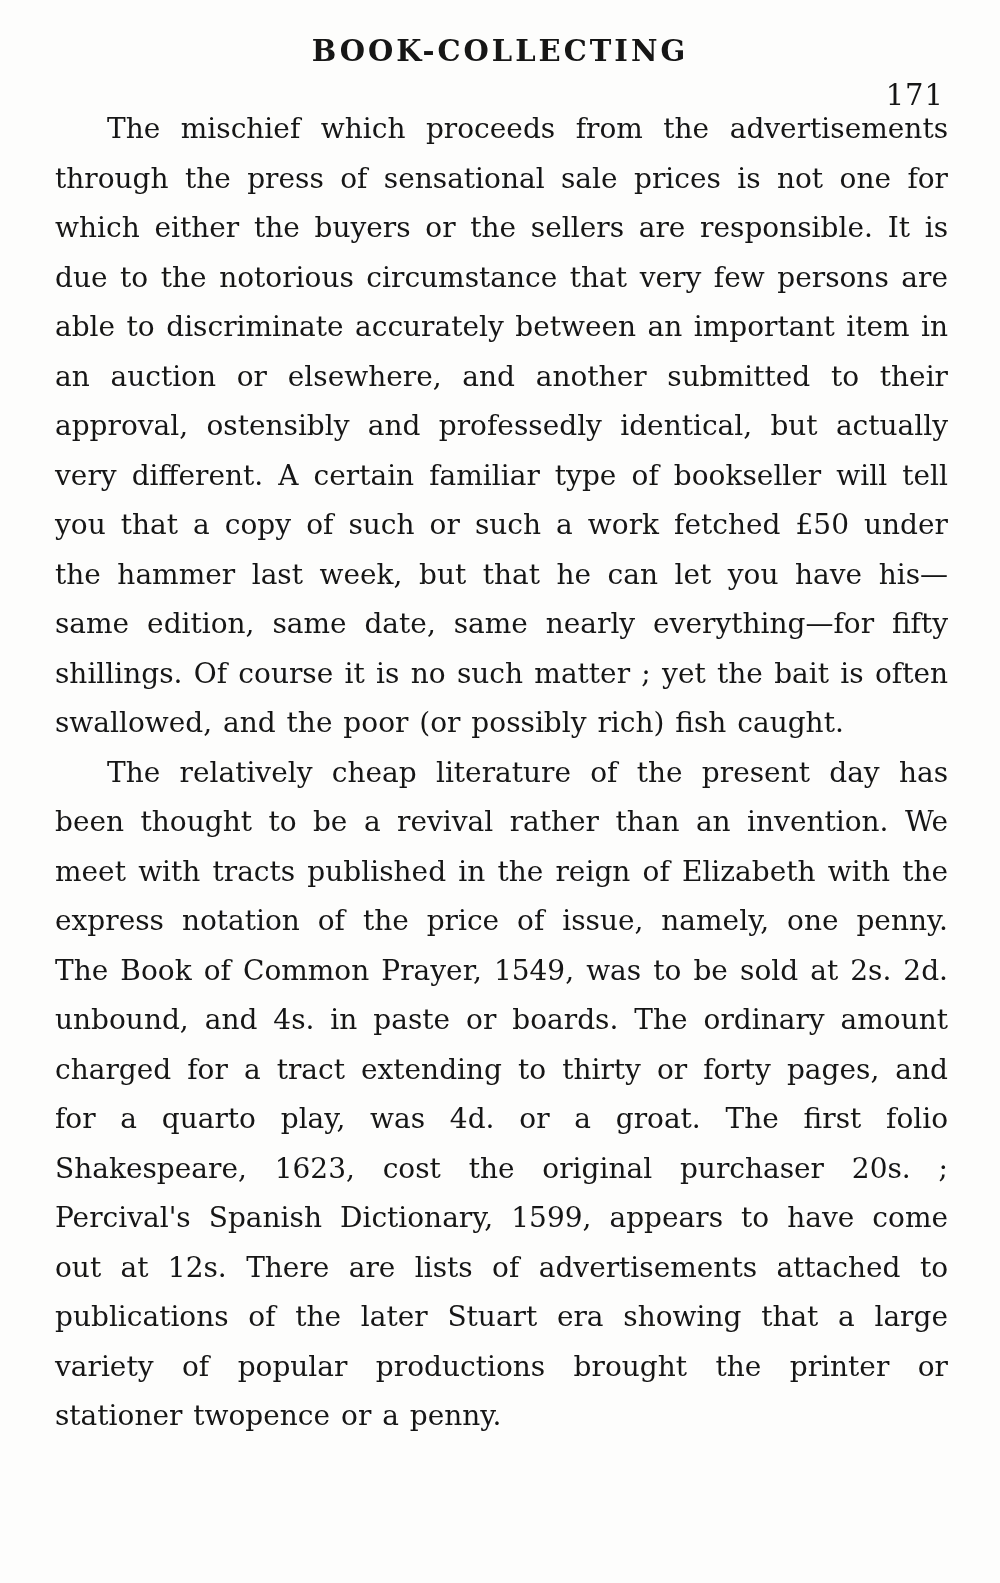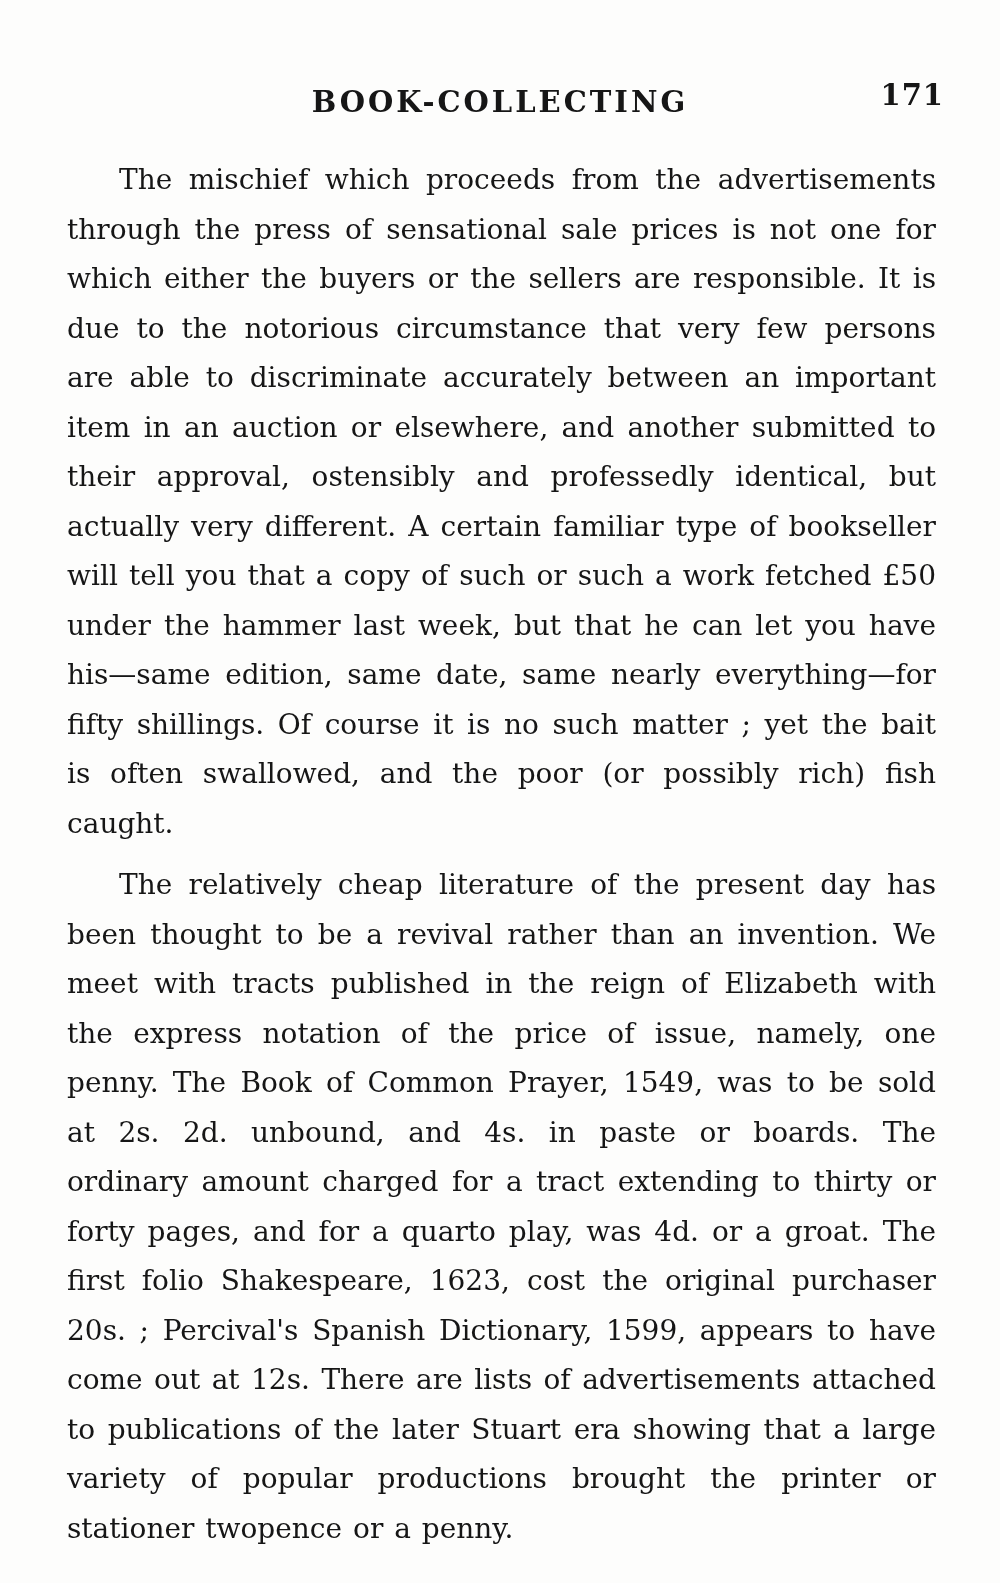--- a/index.html
+++ b/index.html
@@ -13,46 +13,46 @@
     height: 1583px;
     margin: 0 auto;
     background: #fdfdfc;
     color: #161616;
     font-family: "DejaVu Serif", "Liberation Serif", serif;
     overflow: hidden;
     box-sizing: border-box;
   }
   .running-header {
     position: relative;
-    padding-top: 85px;
+    padding-top: 34px;
     text-align: center;
     font-size: 29px;
     letter-spacing: 3px;
     font-weight: 600;
   }
   .header-title {
     display: inline-block;
   }
   .page-number {
     position: absolute;
     right: 56px;
     top: 78px;
     letter-spacing: 1px;
-    font-weight: 700;
+    font-weight: 400;
     text-align: center;
   }
   .text-block {
     margin: 36px 52px 0 55px;
     font-size: 28px;
     line-height: 49.5px;
     text-align: justify;
     text-justify: inter-word;
   }
   .para {
-    margin: 12px;
+    margin: 0;
     text-indent: 52px;
     word-spacing: 2px;
   }
   .it {
   }
 </style>
 </head>
 <body>
 
 <div class="page">

